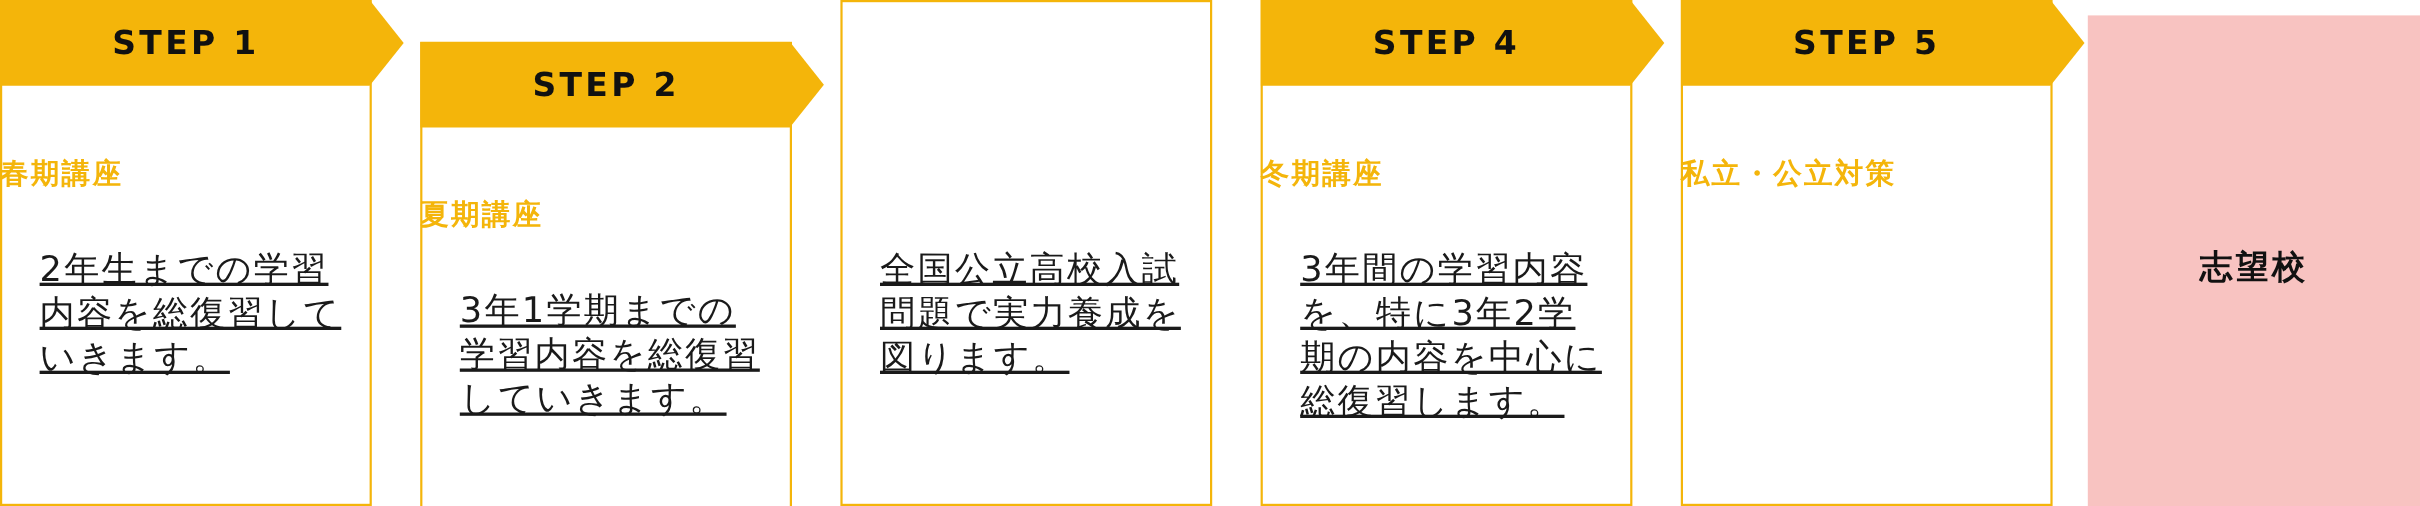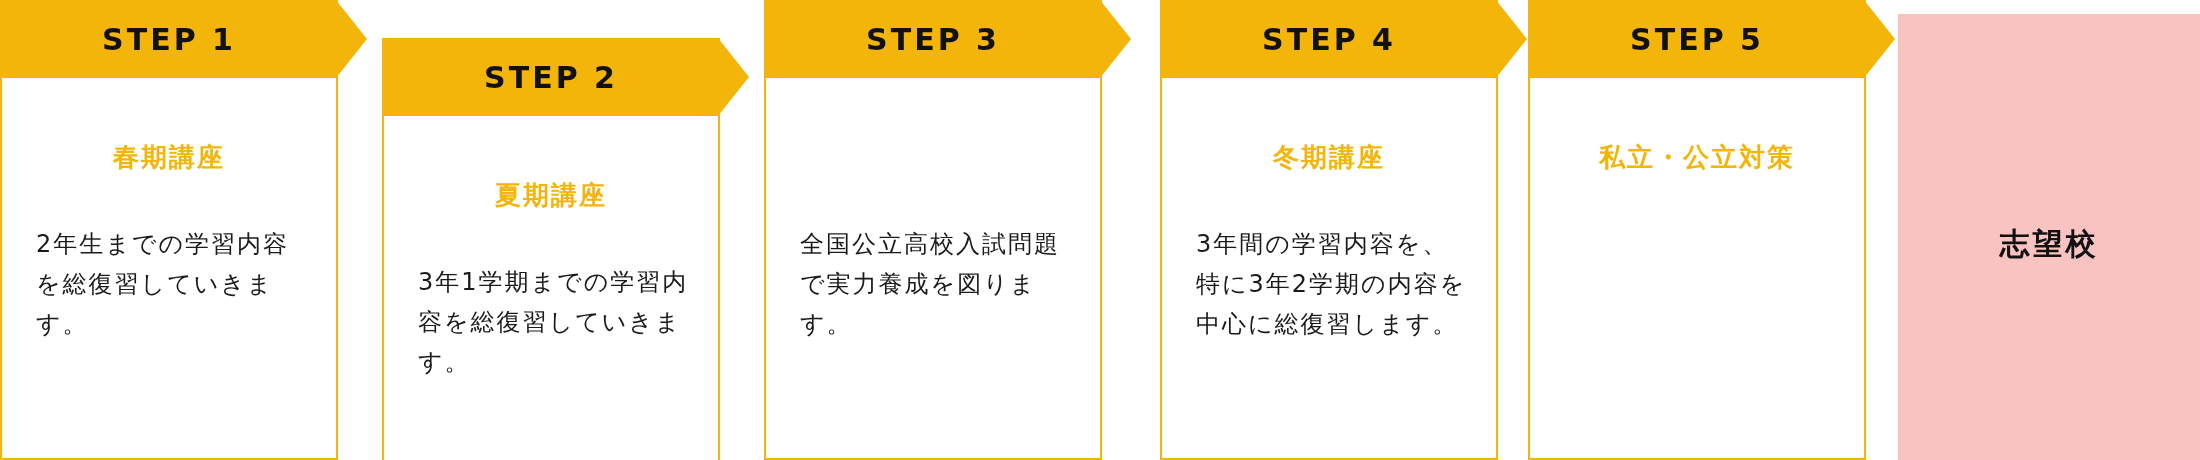--- a/index.html
+++ b/index.html
@@ -17,26 +17,26 @@
     .banner {
       position: absolute; left: 0; top: 0; width: 368px; height: 80px;
     }
     .banner svg { position: absolute; left: 0; top: 0; }
     .banner-label {
       position: absolute; left: 0; top: 0; width: 338px; height: 80px;
       line-height: 80px; text-align: center; color: #111111;
       font-weight: bold; font-size: 30px; letter-spacing: 3px;
     }
     .course {
-      position: absolute; left: 0; top: 140px; width: 338px; text-align: center;
+      position: absolute; left: 0; top: 140px; width: 338px; 
       color: #f4b50a; font-weight: bold; font-size: 26px; letter-spacing: 2px;
     }
     .desc {
       position: absolute; left: 36px; top: 224px; width: 278px;
-      color: #1a1a1a; font-size: 24px; line-height: 40px; letter-spacing: 2px;
+      color: #1a1a1a; font-size: 32px; line-height: 40px; letter-spacing: 2px; text-decoration: underline;
     }
     .goal {
       position: absolute; left: 1898px; top: 14px; width: 302px; height: 460px;
       background: #f8c3c1; display: flex; align-items: center; justify-content: center;
       flex-direction: column;
       gap: 22px;
     }
     .goal-line {
       color: #111111; font-weight: bold; font-size: 30px; line-height: 52px;
       letter-spacing: 3px; text-align: center;
@@ -66,30 +66,24 @@
         <polygon points="0,0 336,0 367,39 336,78 0,78" fill="#f4b50a"></polygon>
       </svg>
       <div class="banner-label">STEP 2</div>
     </div>
     <div class="course">夏期講座</div>
     <div class="desc">3年1学期までの学習内容を総復習していきます。</div>
   </div>
 
   <div class="step" style="left:764px;">
     <div class="box"></div>
-    <div class="banner">
-      <svg width="368" height="80" viewBox="0 0 368 80">
-        <polygon points="0,0 336,0 367,39 336,78 0,78" fill="#f4b50a"></polygon>
-      </svg>
-      <div class="banner-label">STEP 3</div>
-    </div>
     <div class="desc">全国公立高校入試問題で実力養成を図ります。</div>
   </div>
 
-  <div class="step" style="left:1146px;margin-left:14px;">
+  <div class="step" style="left:1146px;">
     <div class="box"></div>
     <div class="banner">
       <svg width="368" height="80" viewBox="0 0 368 80">
         <polygon points="0,0 336,0 367,39 336,78 0,78" fill="#f4b50a"></polygon>
       </svg>
       <div class="banner-label">STEP 4</div>
     </div>
     <div class="course">冬期講座</div>
     <div class="desc">3年間の学習内容を、特に3年2学期の内容を中心に総復習します。</div>
   </div>

